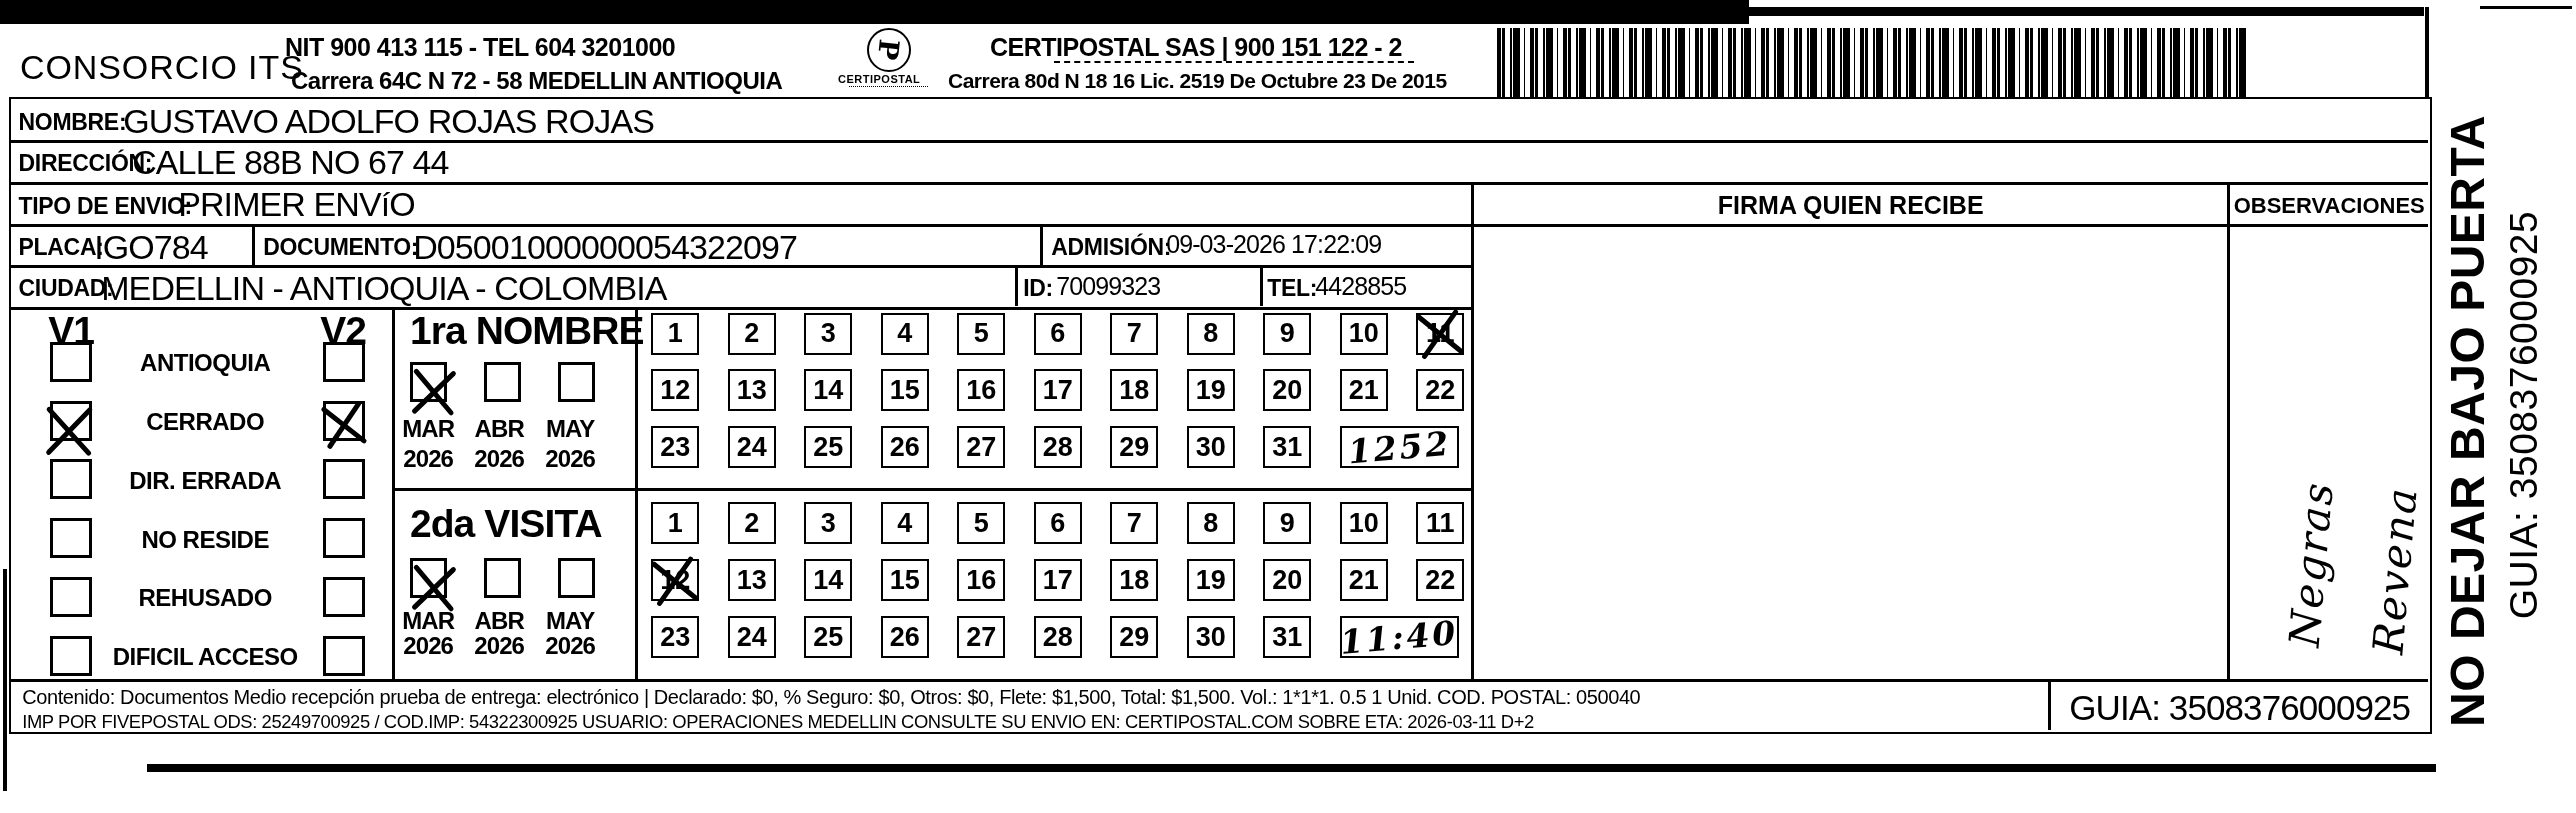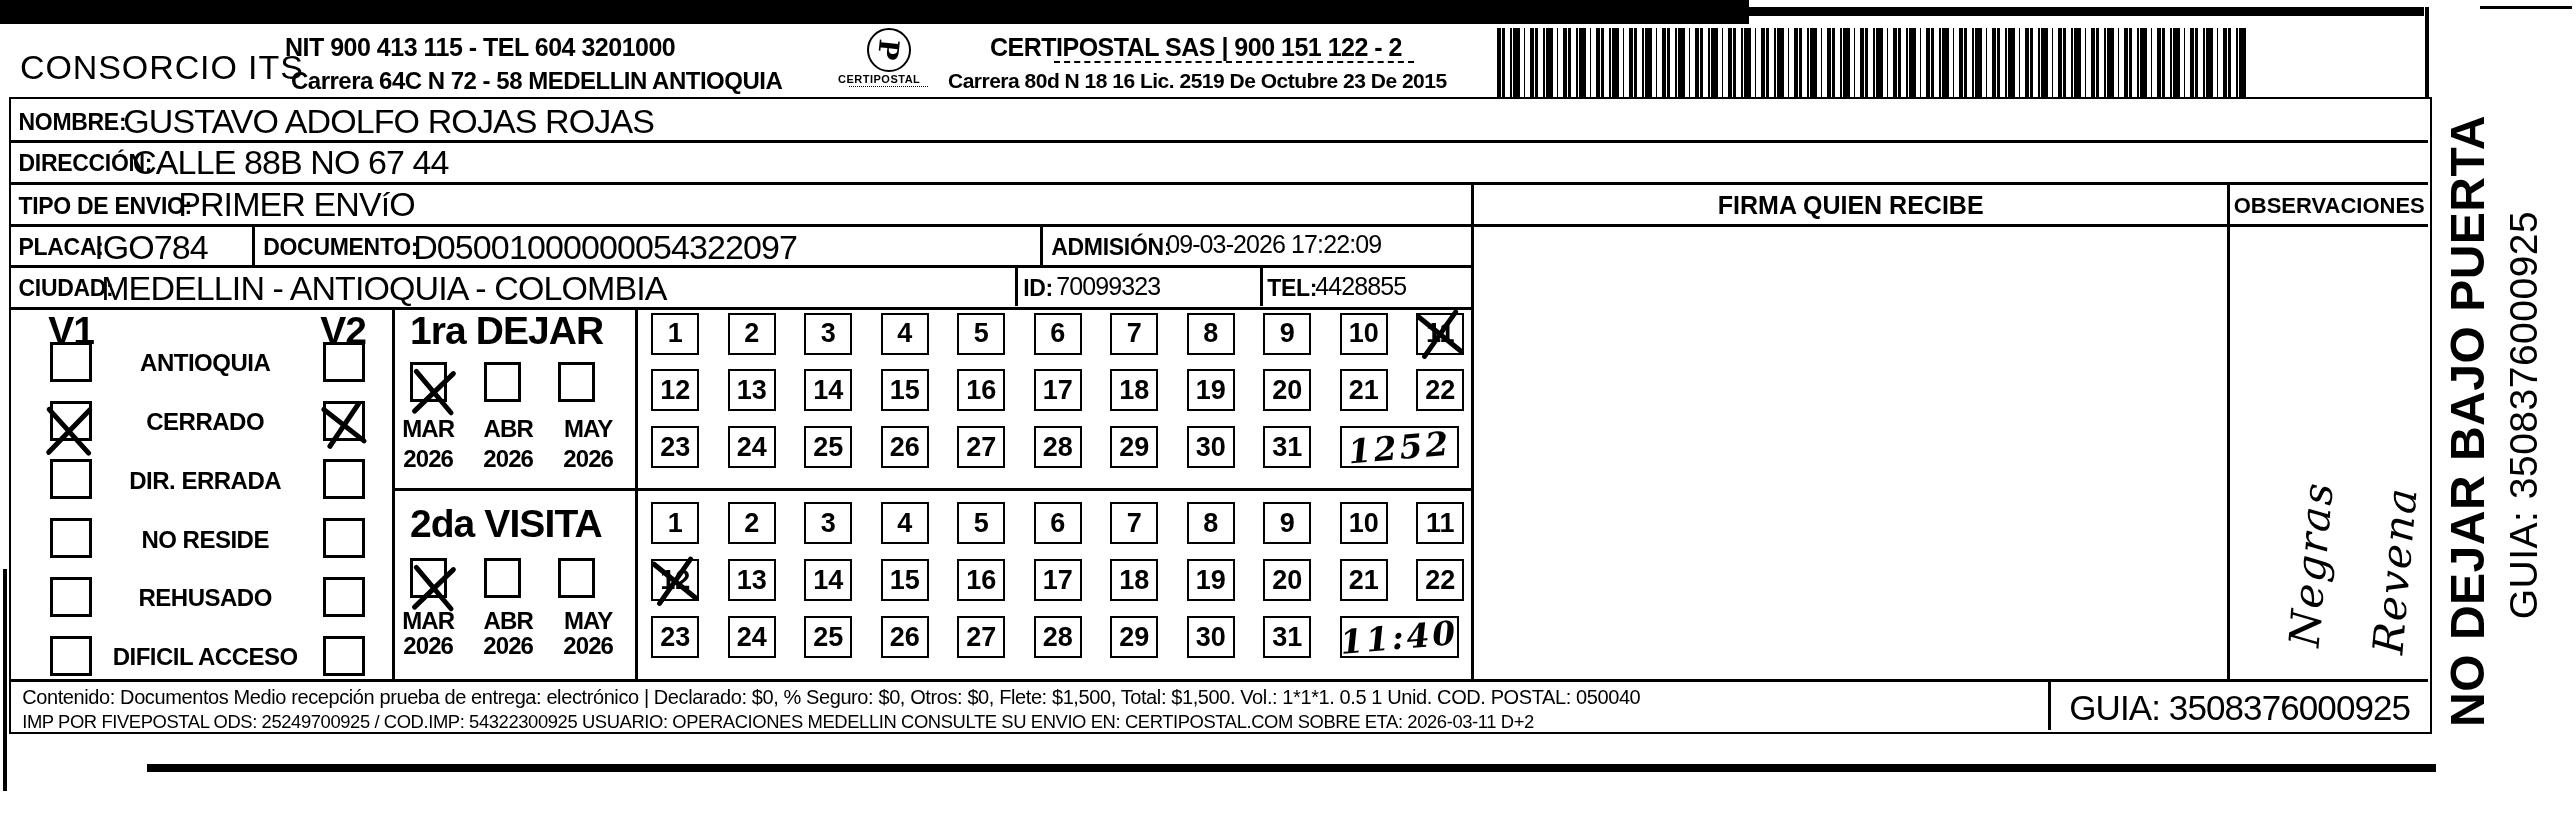--- a/index.html
+++ b/index.html
@@ -10,21 +10,21 @@
   .form{position:absolute;left:9.2px;top:97px;width:2423px;height:637px;border:2.8px solid #000}
   .lbl{position:absolute;font-weight:bold;font-size:23px;letter-spacing:-0.3px;white-space:nowrap}
   .val{position:absolute;font-size:34px;letter-spacing:-0.9px;white-space:nowrap}
   .val.sm{font-size:25px}
   .hdr{position:absolute;font-weight:bold;text-align:center;white-space:nowrap}
   .cbox{position:absolute;width:42px;height:40px;border:3.7px solid #000;background:#fff}
   .slabel{position:absolute;font-weight:bold;font-size:24px;text-align:center;letter-spacing:-0.5px}
   .vtitle{position:absolute;font-weight:bold;font-size:39px;letter-spacing:-0.9px;white-space:nowrap}
   .months{position:absolute;display:flex;gap:37px}
   .mbox{width:37px;height:40px;border:3.7px solid #000;position:relative;flex:none}
-  .mrow{position:absolute;display:flex;gap:14px}
+  .mrow{position:absolute;display:flex;gap:5px}
   .mrow span{width:66px;text-align:center;font-weight:bold;font-size:24px;letter-spacing:-0.9px}
   .dayrow{position:absolute;display:flex;gap:28.5px;left:13px}
   .dcell{width:48px;height:42px;border:2.8px solid #000;display:flex;align-items:center;justify-content:center;
          font-weight:bold;font-size:27px;position:relative;flex:none;background:#fff}
   .wbox{width:119px;height:42px;border:2.8px solid #000;position:relative;flex:none;display:flex;
         align-items:center;justify-content:center;background:#fff}
   .hand{font-family:"DejaVu Serif",serif;font-style:italic;font-weight:bold;font-size:33px;
         transform:rotate(-5deg);letter-spacing:2.8px;white-space:nowrap}
   .xmark{position:absolute;pointer-events:none}
   .xmark::before,.xmark::after{content:"";position:absolute;left:50%;top:50%;width:112%;height:4.6px;
@@ -152,21 +152,21 @@
        </div>
         <div class="cbox" style="left:39px;top:329px">
        </div>
      <div class="slabel" style="left:84px;top:336px;width:220px">DIFICIL ACCESO</div>
      <div class="cbox" style="left:312px;top:329px">
        </div>
       </div>
   </div>
 
   <div class="abs" style="left:384px;top:208px;width:241px;height:182px">
-    <div class="vtitle" style="left:14.7px;top:1.8px">1ra DEJAR</div>
+    <div class="vtitle" style="left:14.7px;top:1.8px">1ra NOMBRE</div>
   <div class="months" style="left:14.7px;top:55px">
        <div class="mbox">
          <div class="xmark" style="width:53px;height:61px;left:-5.5px;top:-3.7px;transform:rotate(8deg)"></div>
         </div>
         <div class="mbox">
          </div>
         <div class="mbox">
          </div>
      </div>
      <div class="mrow" style="left:0;top:108px">

